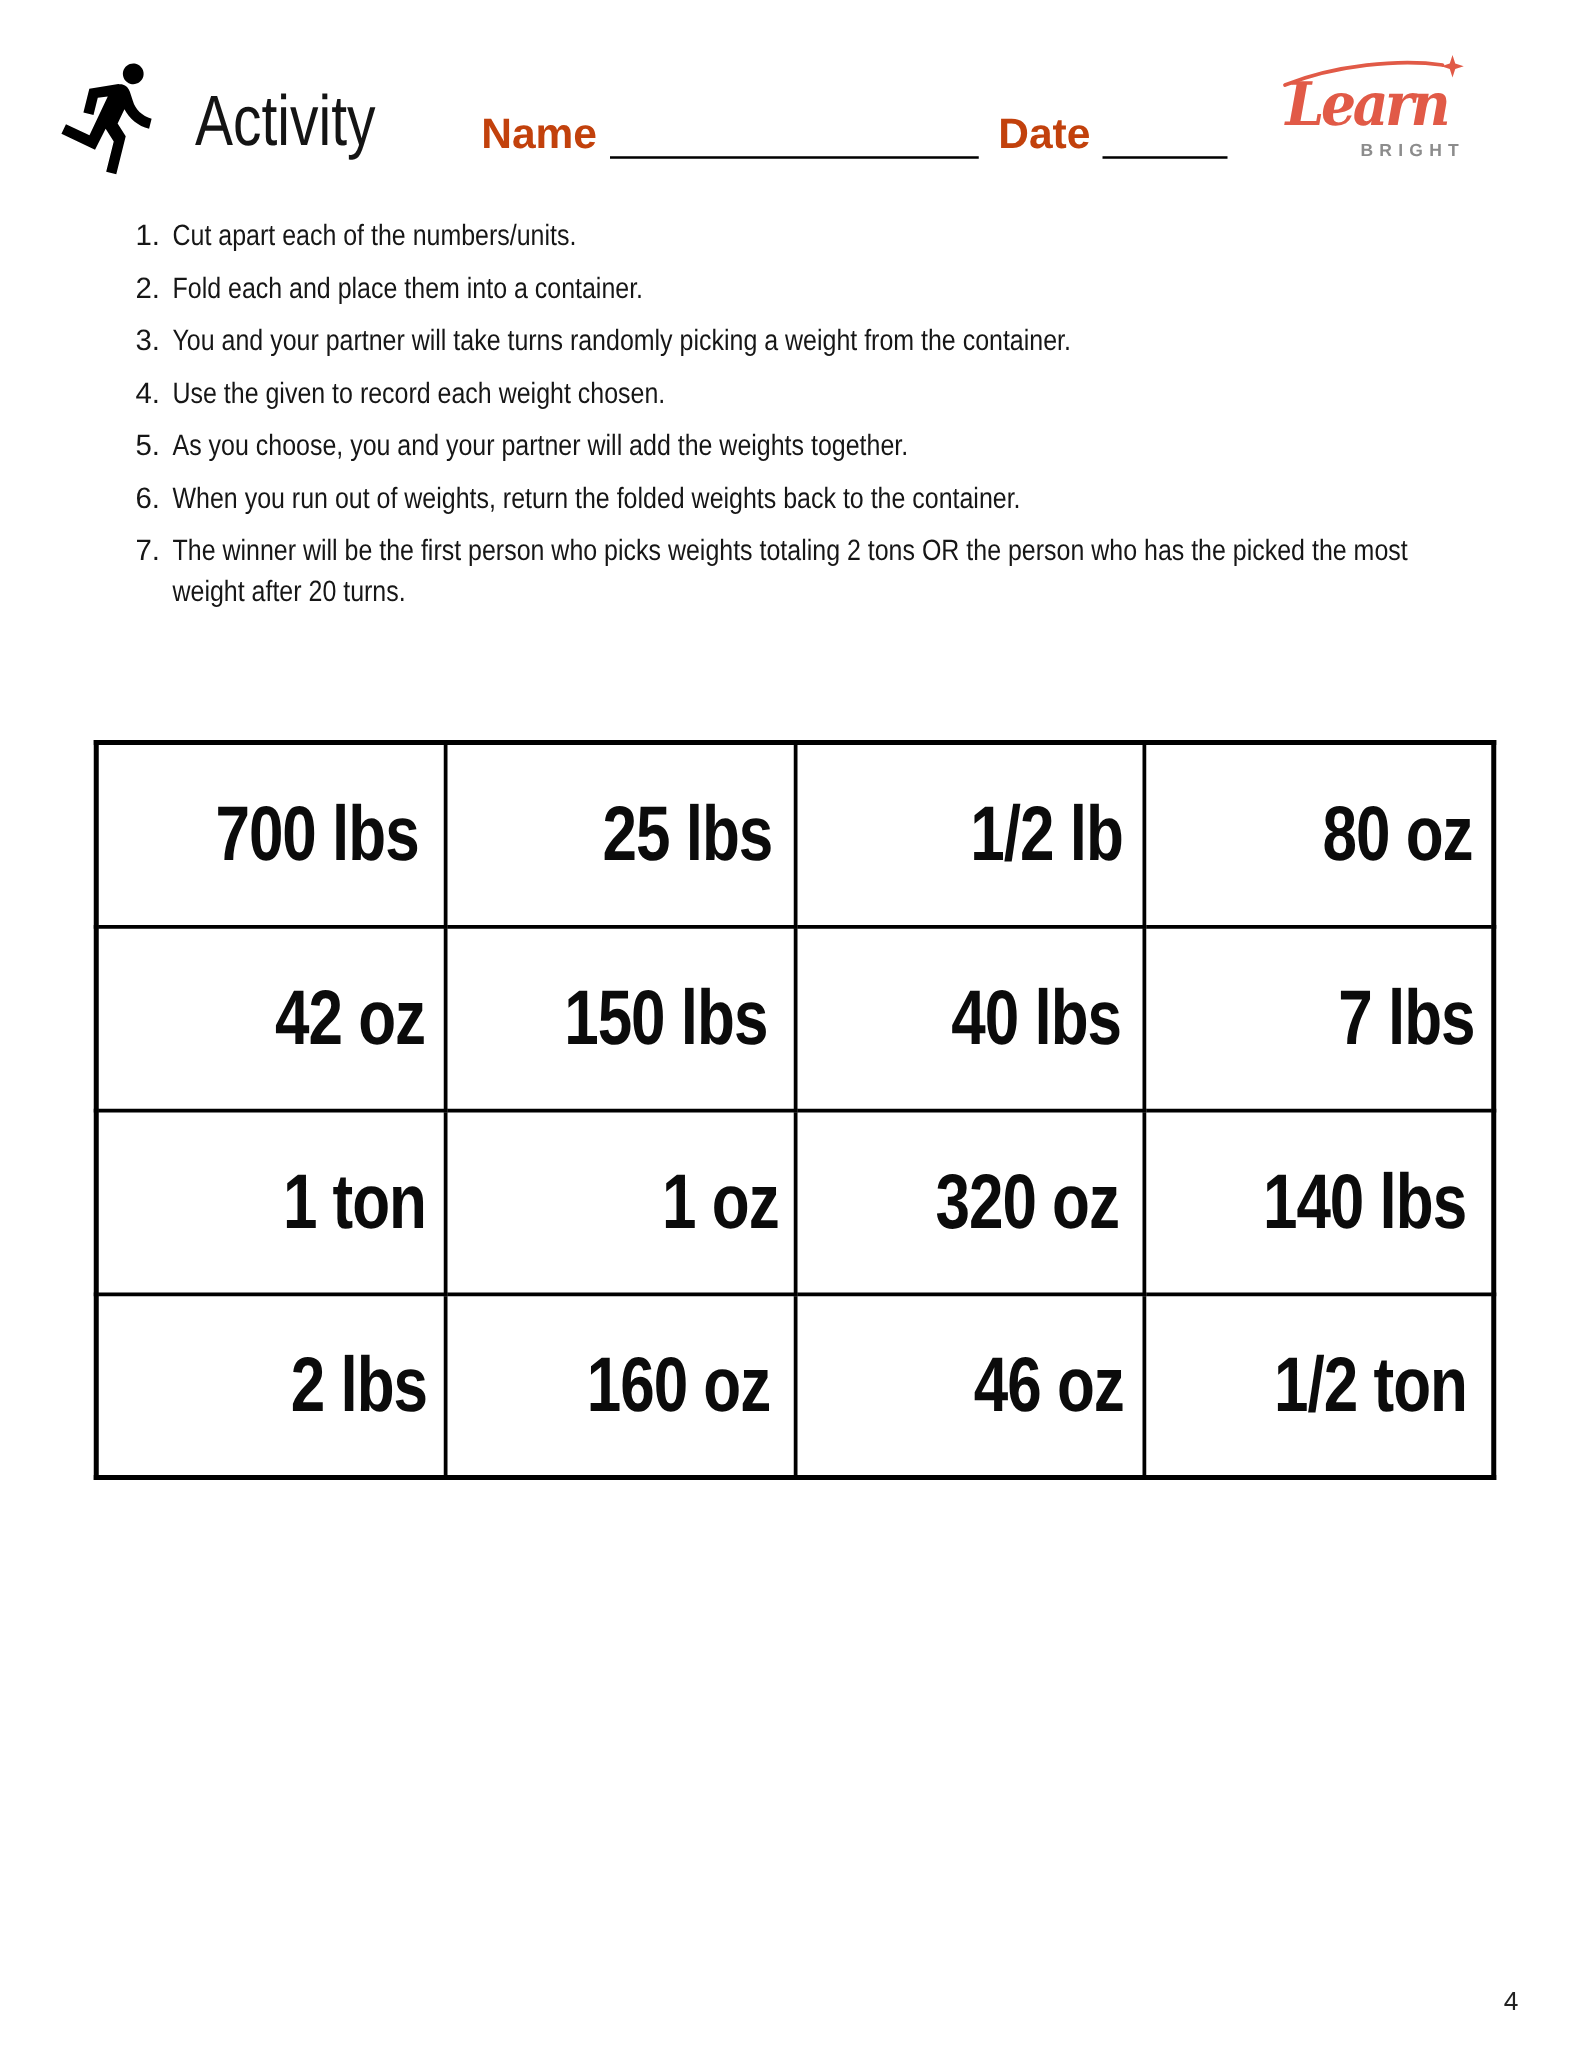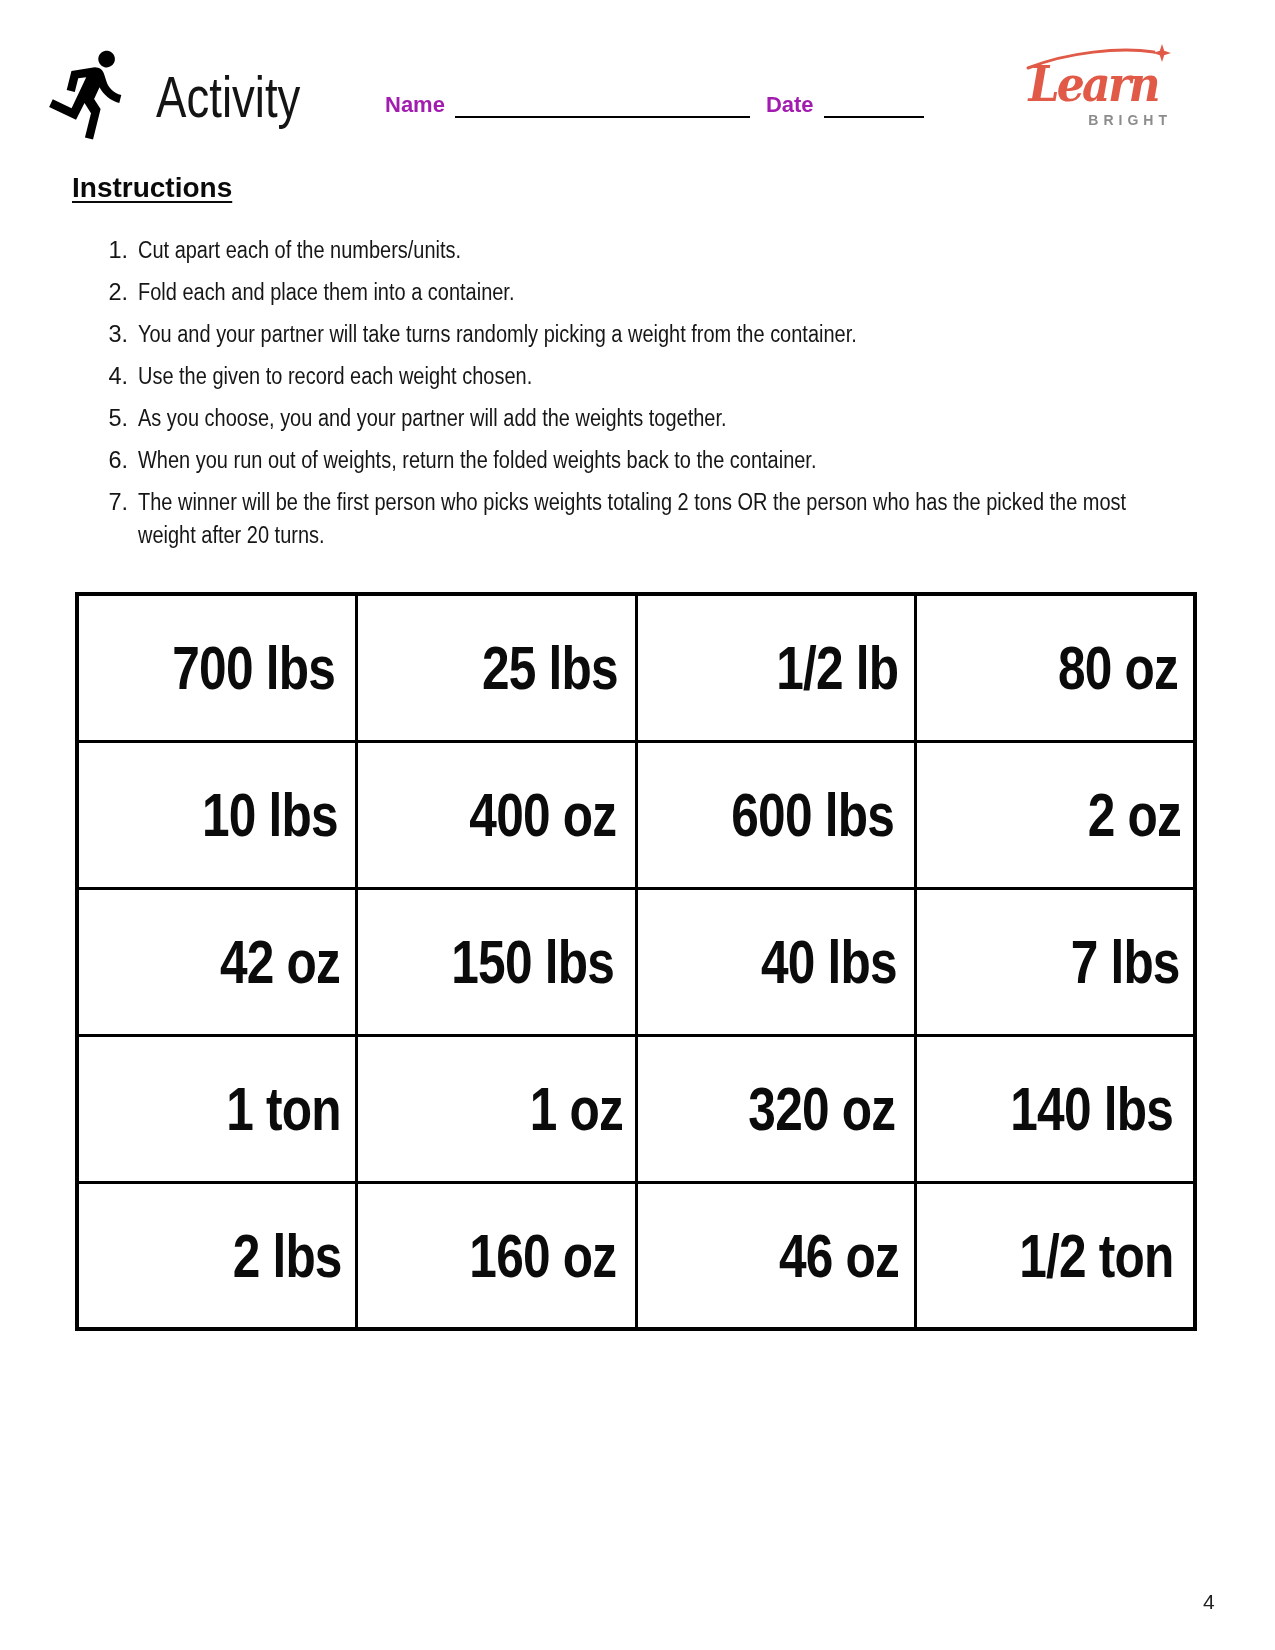--- a/index.html
+++ b/index.html
@@ -10,21 +10,21 @@
   
   .runner-icon { position:absolute; left:40px; top:42px; width:104px; height:100px; }
   .activity-title {
     position:absolute; left:156px; top:64px;
     font-size:57px; color:#141414; font-weight:400;
     display:inline-block; transform:scaleX(.80); transform-origin:0 0;
     letter-spacing:0px; white-space:nowrap;
   }
   .fields {
     position:absolute; left:385px; top:88px;
-    font-weight:bold; font-size:22px; white-space:nowrap; color:#a21caf;
+    font-weight:bold; font-size:34px; white-space:nowrap; color:#c2410c;
   }
   .blank { display:inline-block; border-bottom:2px solid #000; height:30px; vertical-align:bottom; }
   .blank-name { width:295px; margin-left:10px; }
   .date-label { margin-left:16px; }
   .blank-date { width:100px; margin-left:10px; }
 
   .logo { position:absolute; left:1024px; top:44px; width:150px; height:96px; }
   .logo-swoosh { position:absolute; left:0; top:0; }
   .logo-learn {
     position:absolute; left:2px; top:16px; width:146px; text-align:center;
@@ -89,45 +89,38 @@
   <div class="logo">
     <svg class="logo-swoosh" width="150" height="26" viewBox="0 0 150 26">
       <path d="M4 24 C 44 8, 96 3, 130 8" fill="none" stroke="#e15a47" stroke-width="3" stroke-linecap="round"></path>
       <polygon points="138,0 140.2,6.8 147,9 140.2,11.2 138,18 135.8,11.2 129,9 135.8,6.8" fill="#e15a47"></polygon>
     </svg>
     <div class="logo-learn">Learn</div>
     <div class="logo-bright">BRIGHT</div>
   </div>
 
   <div class="instructions">
-    <div class="instructions-title">Instructions</div>
     <ol class="instr-list" id="instr-list">
         <li class="instr-item"><span class="instr-num">1.</span><span class="cond">Cut apart each of the numbers/units.</span></li>
         <li class="instr-item"><span class="instr-num">2.</span><span class="cond">Fold each and place them into a container.</span></li>
         <li class="instr-item"><span class="instr-num">3.</span><span class="cond">You and your partner will take turns randomly picking a weight from the container.</span></li>
         <li class="instr-item"><span class="instr-num">4.</span><span class="cond">Use the given to record each weight chosen.</span></li>
         <li class="instr-item"><span class="instr-num">5.</span><span class="cond">As you choose, you and your partner will add the weights together.</span></li>
         <li class="instr-item"><span class="instr-num">6.</span><span class="cond">When you run out of weights, return the folded weights back to the container.</span></li>
         <li class="instr-item"><span class="instr-num">7.</span><span class="cond">The winner will be the first person who picks weights totaling 2 tons OR the person who has the picked the most weight after 20 turns.</span></li>
       </ol>
   </div>
 
   <table class="weights">
     <tbody id="weights-body">
         <tr>
           <td><span class="cellnum">700 lbs</span></td>
           <td><span class="cellnum">25 lbs</span></td>
           <td><span class="cellnum">1/2 lb</span></td>
           <td><span class="cellnum">80 oz</span></td>
-        </tr>
-        <tr>
-          <td><span class="cellnum">10 lbs</span></td>
-          <td><span class="cellnum">400 oz</span></td>
-          <td><span class="cellnum">600 lbs</span></td>
-          <td><span class="cellnum">2 oz</span></td>
         </tr>
         <tr>
           <td><span class="cellnum">42 oz</span></td>
           <td><span class="cellnum">150 lbs</span></td>
           <td><span class="cellnum">40 lbs</span></td>
           <td><span class="cellnum">7 lbs</span></td>
         </tr>
         <tr>
           <td><span class="cellnum">1 ton</span></td>
           <td><span class="cellnum">1 oz</span></td>

